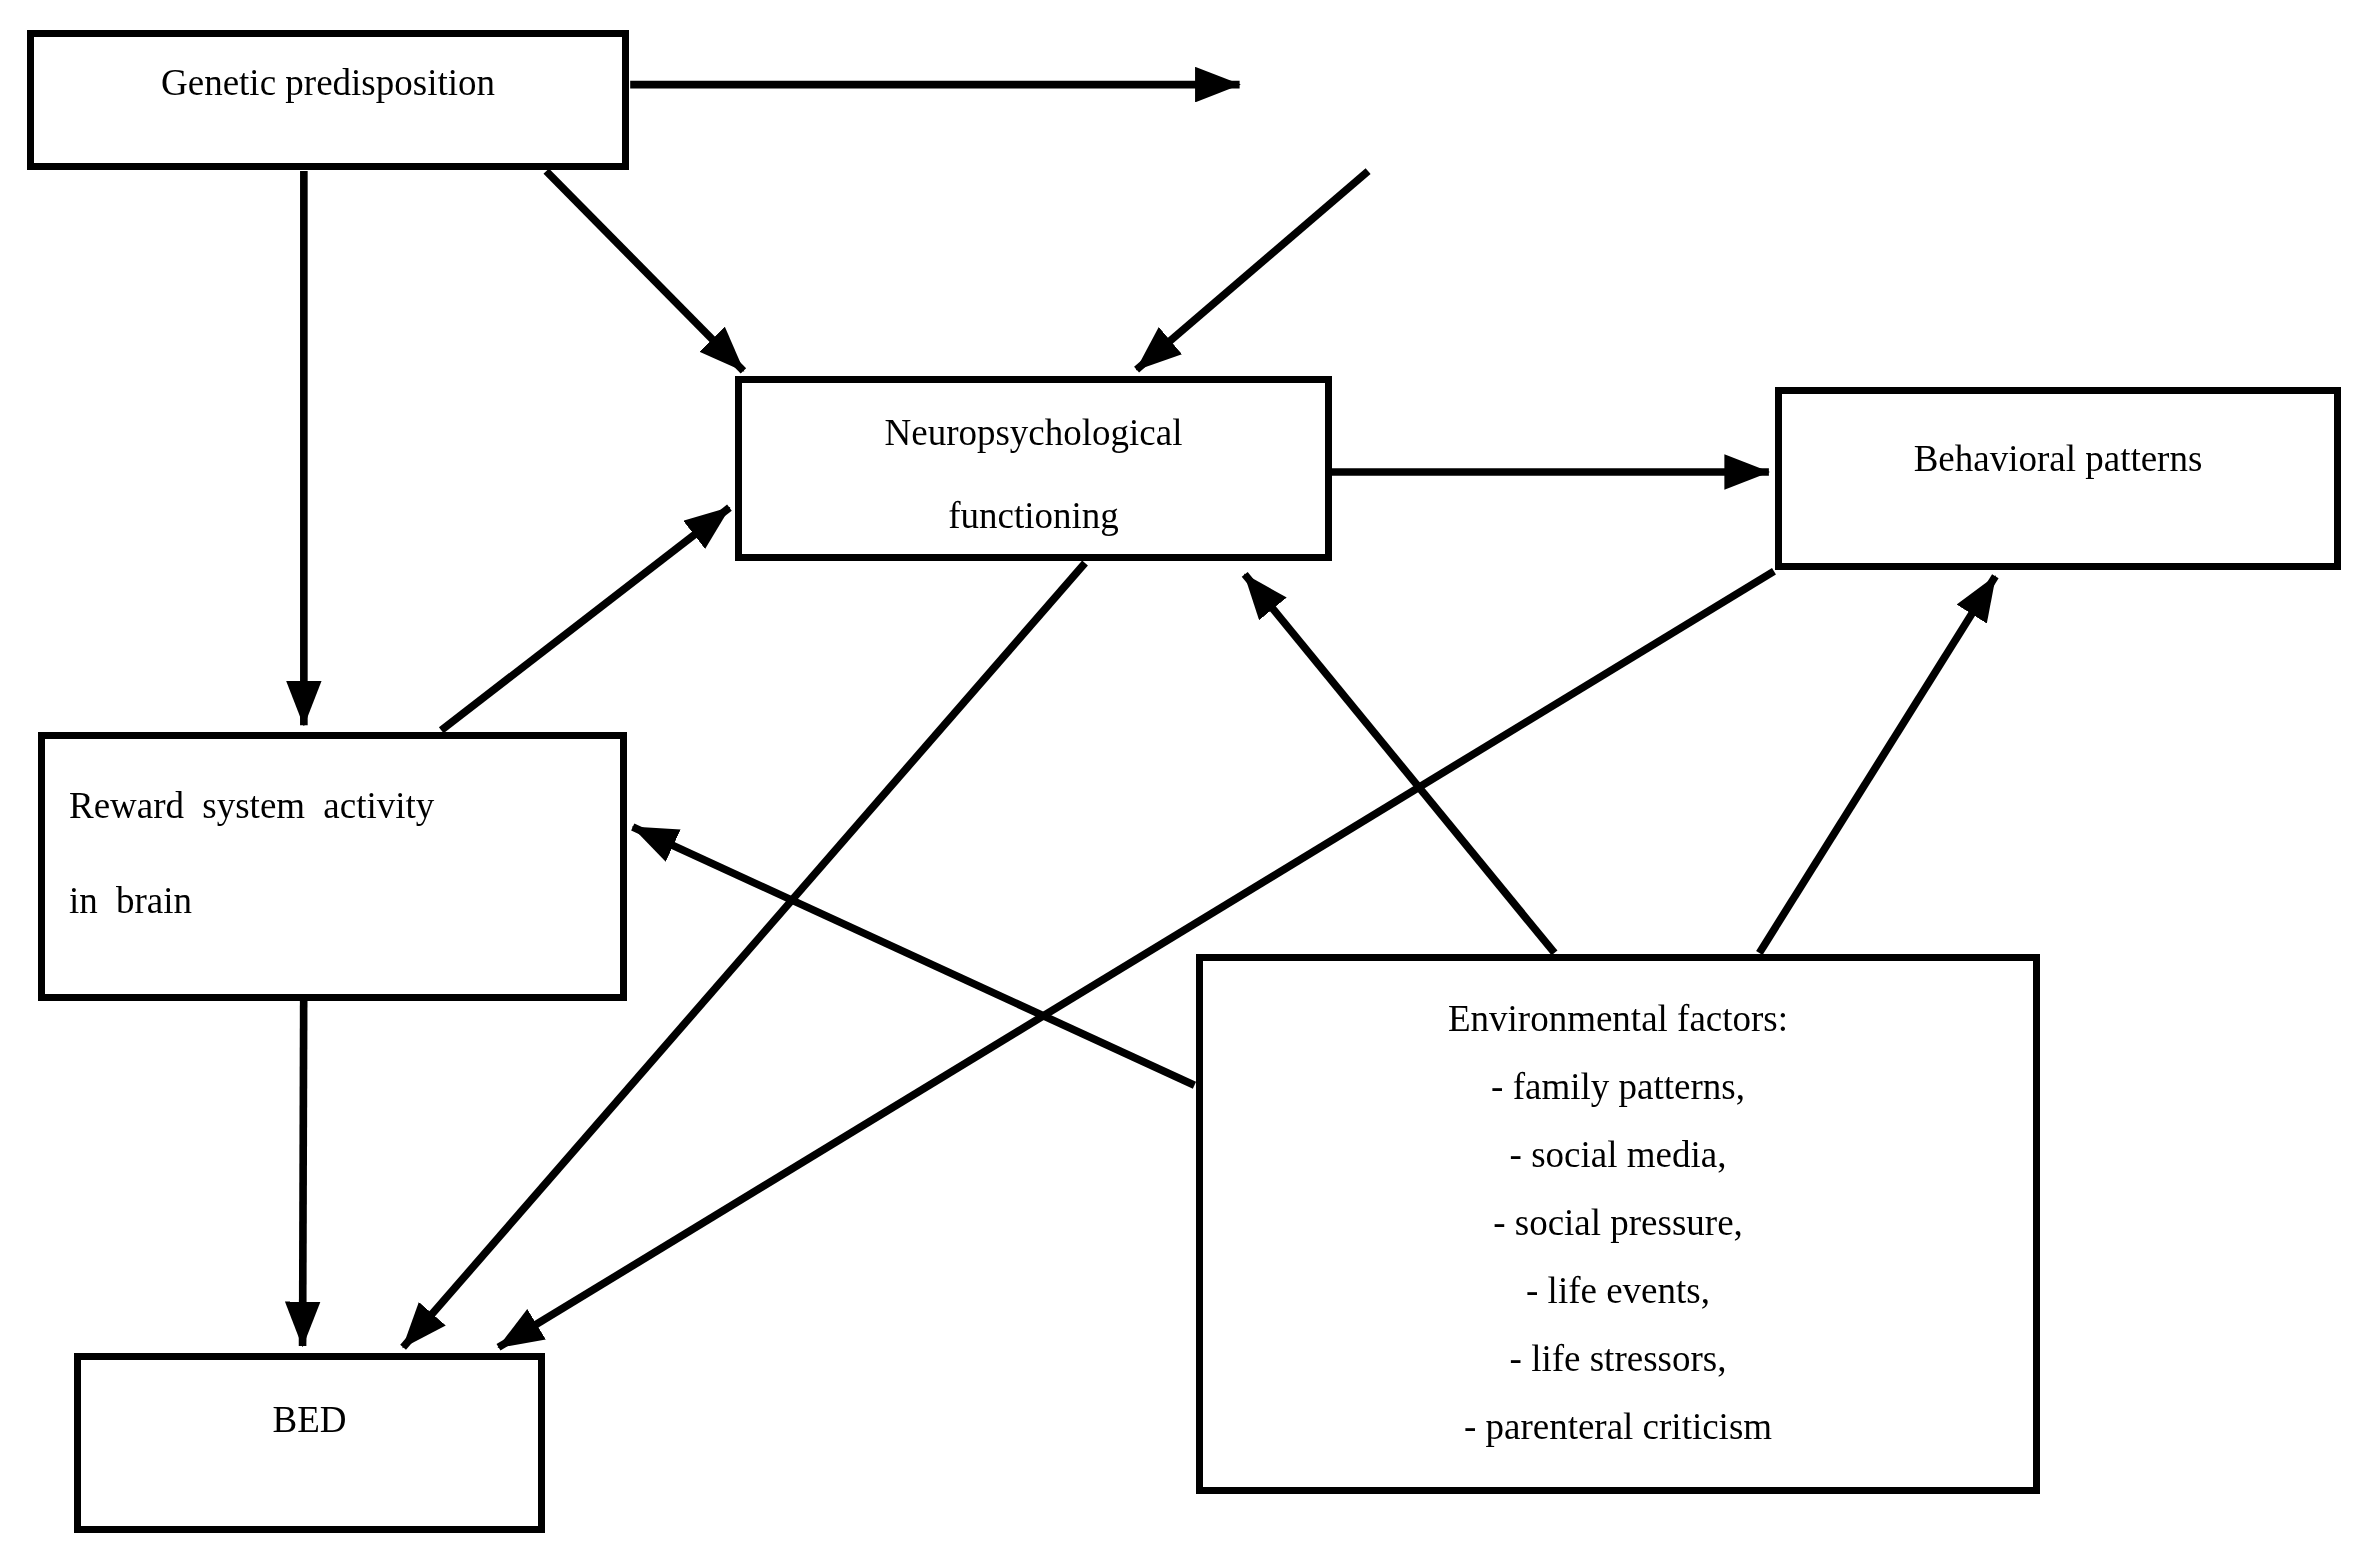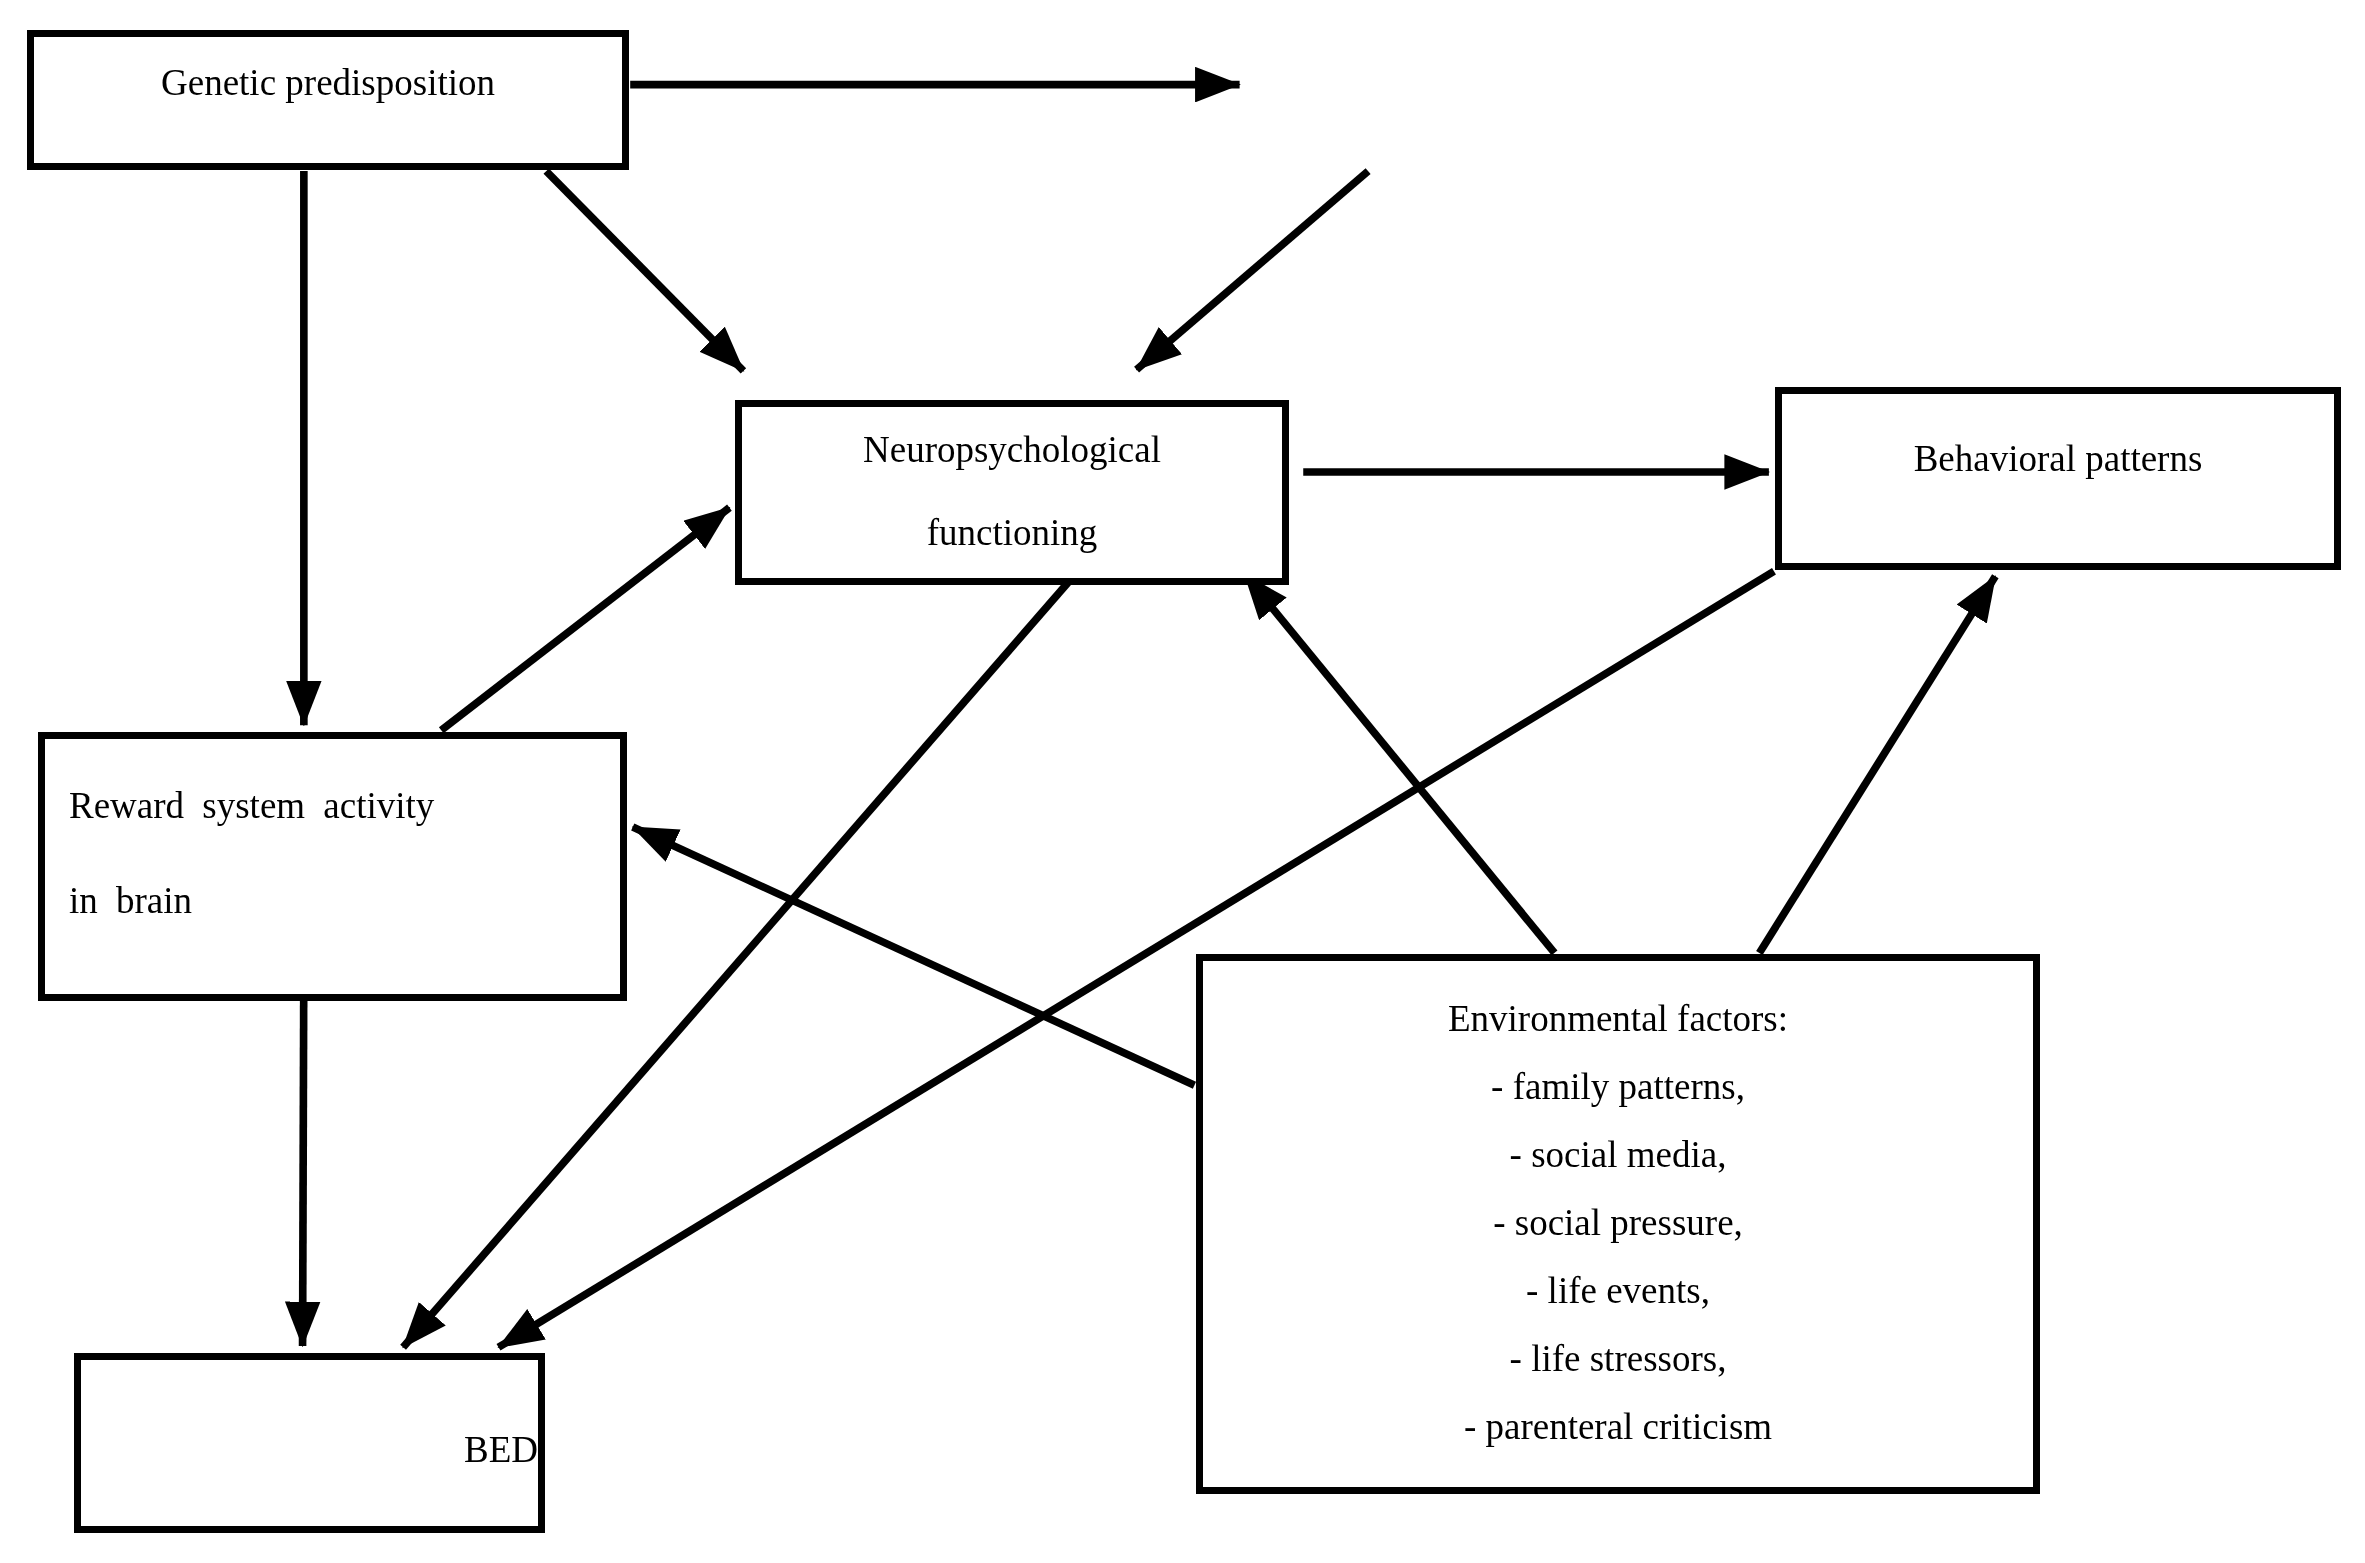--- a/index.html
+++ b/index.html
@@ -22,28 +22,28 @@
     flex-direction:column;
     align-items:center;
     justify-content:flex-start;
     font-size:37px;
     line-height:1.3;
     z-index:2;
     text-align:center;
   }
   #box-genetic      { left:27px;   top:30px;   width:602px;  height:140px; padding-top:21.6px; }
   #box-personality  { left:1246px; top:30px;   width:599px;  height:140px; padding-top:21.6px; }
-  #box-neuro        { left:735px; top:376px;  width:554px;  height:185px; padding-top:1px; line-height:83px;margin-top:24px; }
+  #box-neuro        { left:735px; top:376px;  width:597px;  height:185px; padding-top:8px; line-height:83px; }
   #box-behavioral   { left:1775px; top:387px;  width:566px;  height:183px; padding-top:41px; }
   #box-reward       { left:38px;   top:732px; width:589px;  height:269px;
                       align-items:flex-start; text-align:left;
                       padding:19px 0 0 24px; line-height:95px; word-spacing:9px; }
   #box-environment  { left:1196px; top:954px; width:844px; height:540px;
                       padding-top:24px; line-height:68px; }
-  #box-bed          { left:74px;  top:1353px; width:471px;  height:180px; padding-top:66px;align-items:flex-end; }
+  #box-bed          { left:74px;  top:1353px; width:471px;  height:180px; padding-top:36px; }
   .lbl { white-space:nowrap; }
   svg line { stroke:#000000; stroke-width:12; }
 </style>
 </head>
 <body>
 
 <div id="stage">
 
   <svg id="arrows" width="2366" height="1563" viewBox="0 0 3718 2457">
     <defs>

